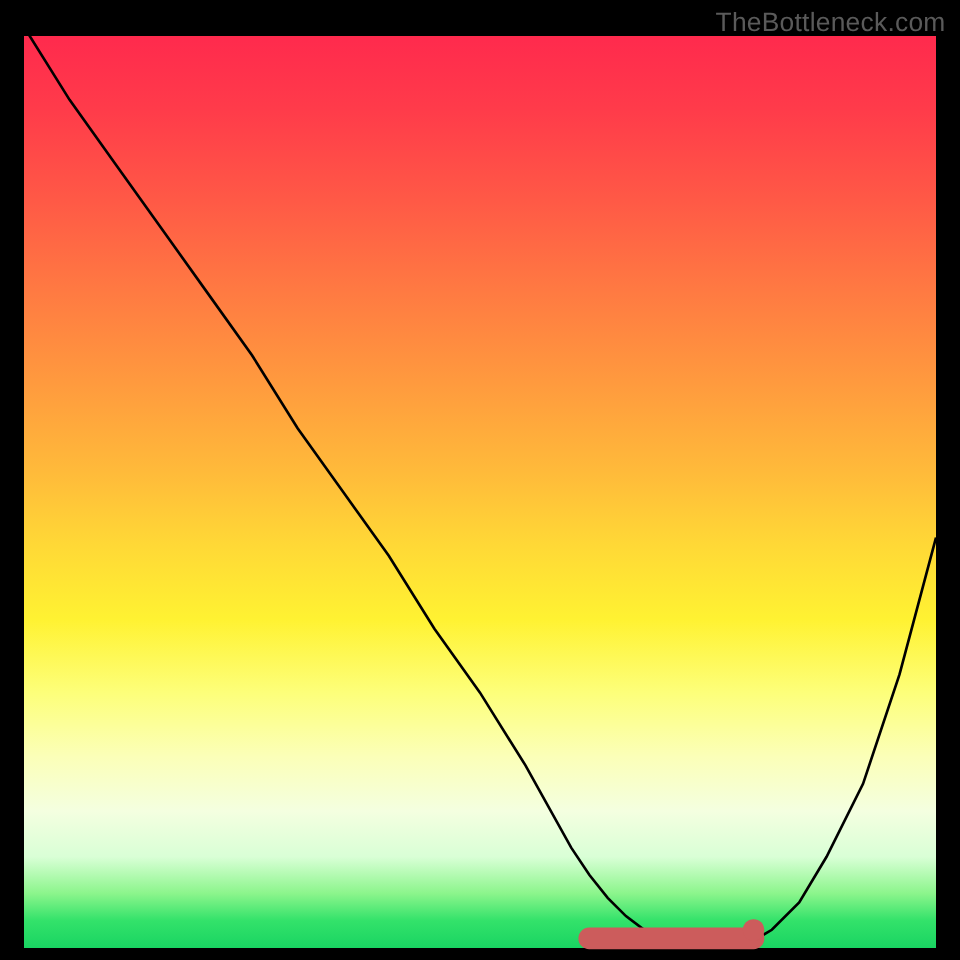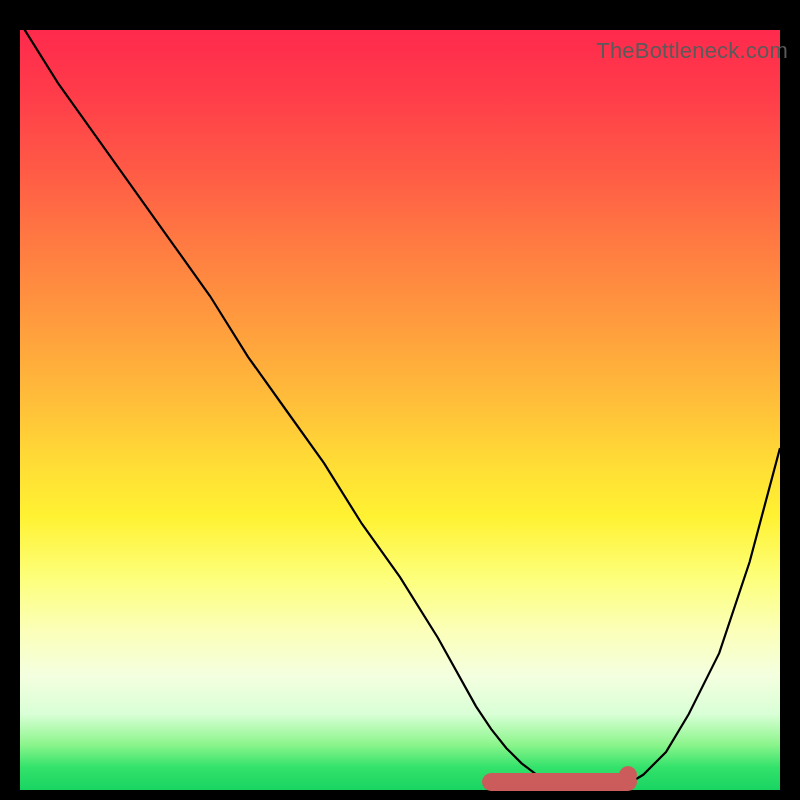--- a/index.html
+++ b/index.html
@@ -12,21 +12,20 @@
     font-family: Arial, sans-serif;
   }
   .attribution {
     position: absolute;
     top: 6px;
     right: 12px;
     color: #5a5a5a;
     font-size: 22px;
     letter-spacing: 0.2px;
     z-index: 10;
-    margin-top: 32px;
   }
   .plot-area {
     position: absolute;
     left: 20px;
     top: 30px;
     width: 760px;
     height: 760px;
     background: linear-gradient(to bottom,
       #ff2a4d 0%,
       #ff3b4a 8%,

